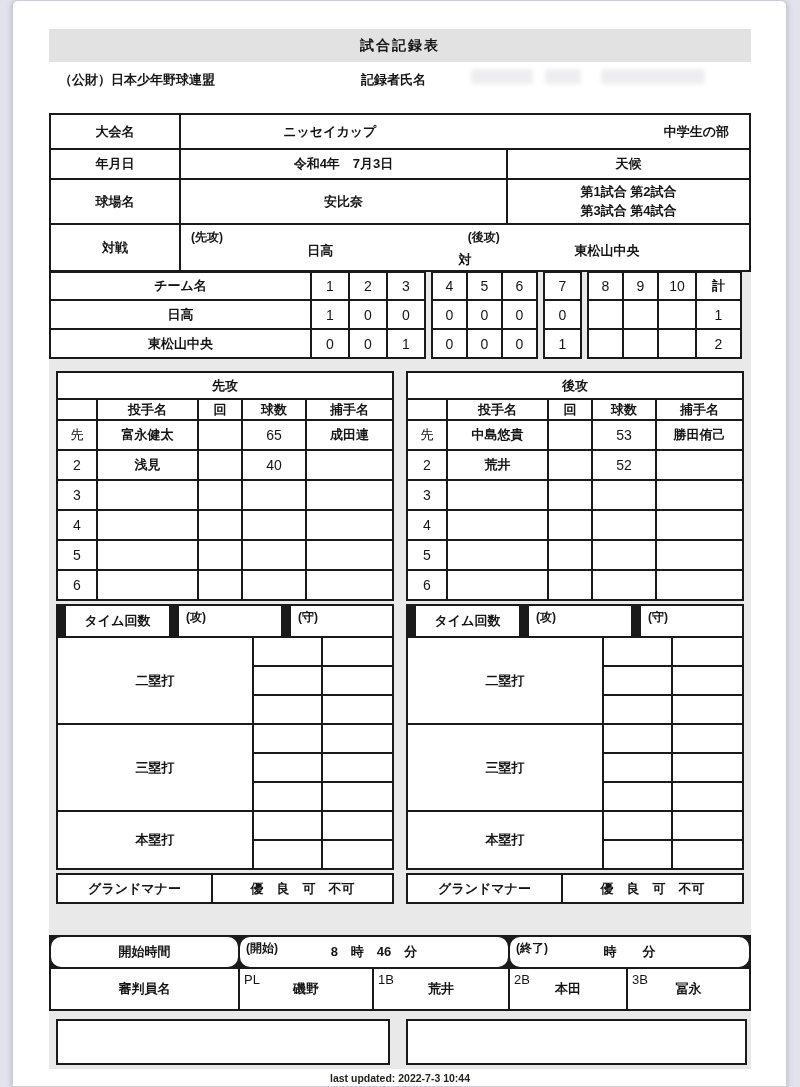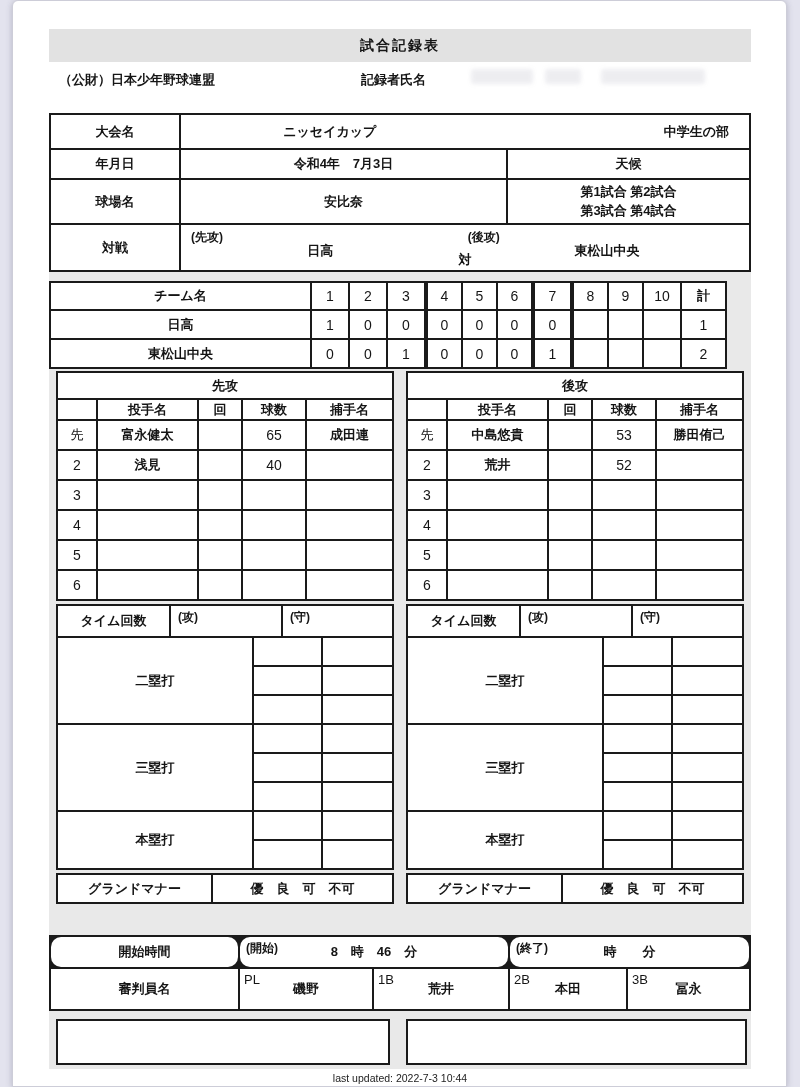--- a/index.html
+++ b/index.html
@@ -52,37 +52,37 @@
   .split { display:grid; grid-template-columns:325px 1fr; gap:2px; background:#1a1a1a; }
   .slots { line-height:1.45; font-weight:600; }
   .vs-cell { position:relative; font-weight:600; }
   .tag { position:absolute; top:4px; font-size:12px; font-weight:600; }
   .tag-left { left:10px; } .tag-right { left:50.5%; }
   .team-left { position:absolute; left:0; top:17px; width:49%; text-align:center; }
   .team-right { position:absolute; left:51%; top:17px; width:48%; text-align:center; }
   .vs-mid { position:absolute; left:0; right:0; bottom:1px; text-align:center; font-size:13px; }
 
   
-  .score { position:absolute; left:0; top:168px; width:564px; display:flex; }
+  .score { position:absolute; left:0; top:158px; width:564px; display:flex; gap:5px; }
   .sc-g1 { grid-template-columns:259px 36px 36px 36px; }
   .sc-g2 { grid-template-columns:33px 33px 33px; }
   .sc-g3 { grid-template-columns:35px; }
   .sc-g4 { grid-template-columns:33px 33px 36px 43px; }
   .sr0 { height:26px; } .sr { height:27px; }
 
   
   .panel { position:absolute; top:258px; width:338px; }
   .panel.left { left:7px; } .panel.right { left:357px; }
   .ptitle { grid-template-columns:1fr; }
   .ptitle .cell { height:25px; font-weight:700; }
   .pitch { grid-template-columns:38px 99px 42px 62px 1fr; margin-top:-2px; }
   .pitch .hd { height:19px; }
   .pitch .dr { height:28px; }
   .timerow { grid-template-columns:111px 110px 1fr; margin-top:3px; }
-  .timerow .cell { height:30px; }
+  .timerow .cell { height:30px;margin-left:8px; }
   .corner { justify-content:flex-start; align-items:flex-start; padding:3px 7px; font-size:12px; font-weight:600; }
   .hits { grid-template-columns:194px 67px 1fr; margin-top:-2px; }
   .hits .cell { height:27px; }
   .hits .hlbl { grid-row:span 3; height:auto; font-weight:600; }
   .hits .hlbl2 { grid-row:span 2; height:auto; font-weight:600; }
   .manner { grid-template-columns:153px 1fr; margin-top:3px; }
   .manner .cell { height:27px; }
 
   
   .footer { position:absolute; left:0; top:822px; width:702px; background:#1a1a1a; border:2px solid #1a1a1a; display:grid; gap:2px; }
@@ -92,21 +92,21 @@
   .timecell { position:relative; }
   .timecell .tag2 { position:absolute; left:6px; top:3px; font-size:12px; font-weight:600; }
   .ump { position:relative; }
   .ump .pos { position:absolute; left:4px; top:3px; font-size:13px; font-weight:400; }
 
   
   .note { position:absolute; top:906px; height:46px; background:#fff; border:2px solid #1a1a1a; }
   .note.left { left:7px; width:334px; }
   .note.right { left:357px; width:341px; }
 
-  .updated { position:absolute; left:36px; top:1071px; width:702px; text-align:center; font-size:10.5px; color:#222; }
+  .updated { position:absolute; left:36px; top:1071px; width:702px; text-align:center; font-size:10.5px; color:#222;font-weight:bold; }
 </style>
 </head>
 <body>
 
 <div class="page">
 
   <div class="titlebar">試合記録表</div>
 
   <div class="orgrow">
     <span class="org">（公財）日本少年野球連盟</span>

